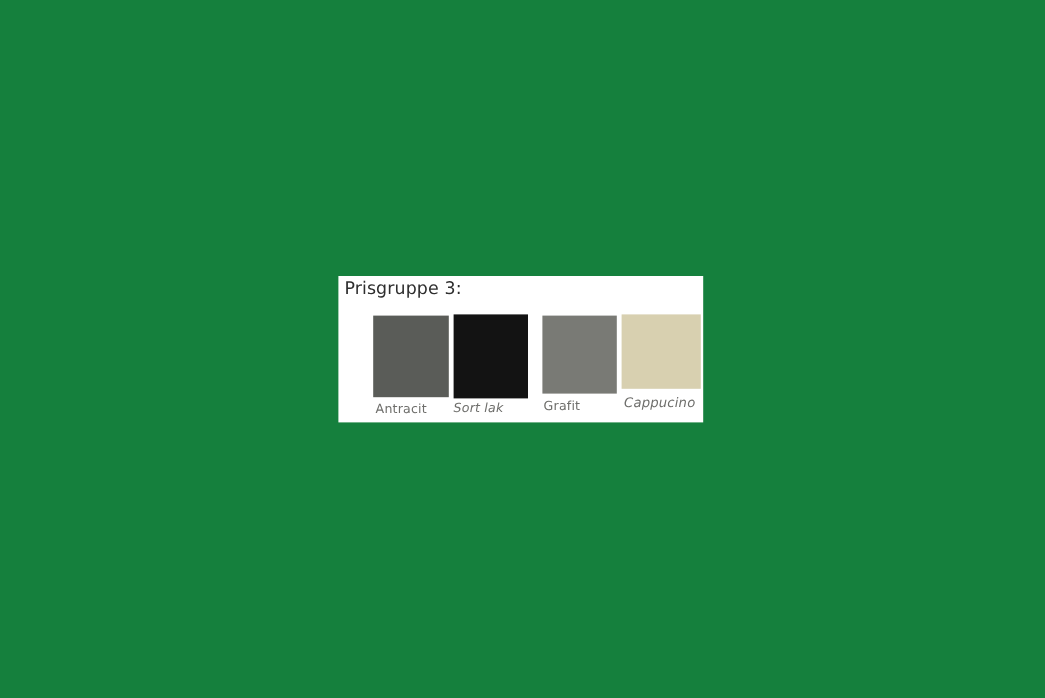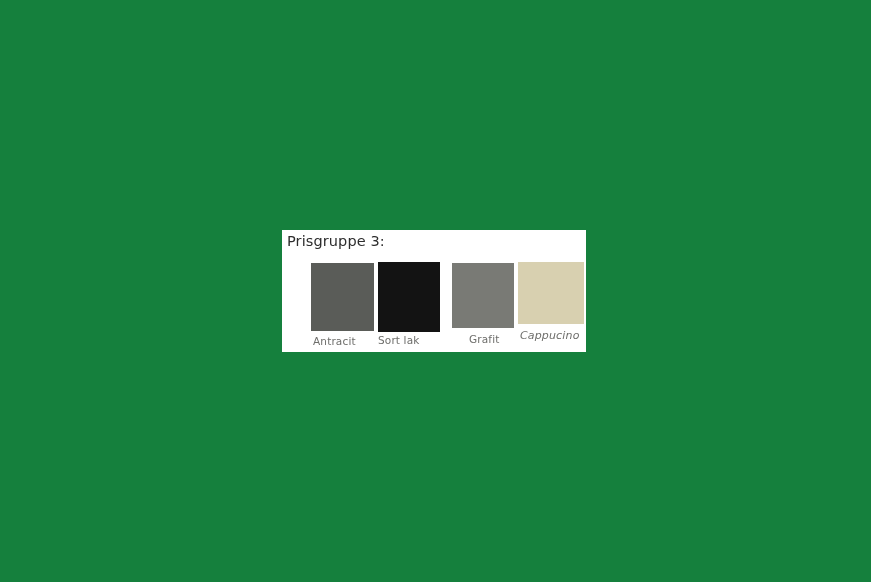--- a/index.html
+++ b/index.html
@@ -70,21 +70,21 @@
   #cell-0 { left: 0px;   width: 96px; }
   #cell-0 .swatch-chip  { left: 29px; top: 33px; width: 63px; height: 68px; }
   #cell-0 .swatch-label { left: 31px; top: 105px; }
 
   #cell-1 { left: 96px;  width: 69px; }
   #cell-1 .swatch-chip  { left: 0px;  top: 32px; width: 62px; height: 70px; }
   #cell-1 .swatch-label { left: 0px;  top: 104px; }
 
   #cell-2 { left: 165px; width: 69px; }
   #cell-2 .swatch-chip  { left: 5px;  top: 33px; width: 62px; height: 65px; }
-  #cell-2 .swatch-label { left: 22px;  top: 103px; }
+  #cell-2 .swatch-label { left: 6px;  top: 103px; }
 
   #cell-3 { left: 234px; width: 70px; }
   #cell-3 .swatch-chip  { left: 2px;  top: 32px; width: 66px; height: 62px; }
   #cell-3 .swatch-label { left: 4px;  top: 100px; font-size: 11px; font-style: italic; }
 </style>
 </head>
 <body style="background: rgb(0, 0, 0);">
 
 <div id="canvas" style="background: #15803d;">
 
@@ -92,21 +92,21 @@
 
     <div id="card-title" style="color: rgb(46, 46, 46);">Prisgruppe 3:</div>
 
     <div class="swatch-cell" id="cell-0">
       <span class="swatch-chip" style="background-color: rgb(90, 92, 88);"></span>
       <span class="swatch-label" style="color: rgb(110, 110, 107);">Antracit</span>
     </div>
 
     <div class="swatch-cell" id="cell-1">
       <span class="swatch-chip" style="background-color: rgb(19, 19, 19);"></span>
-      <span class="swatch-label" style="color: rgb(110, 110, 107);">Sort lak</span>
+      <span class="swatch-label" style="color: rgb(110, 110, 107); font-style: italic;">Sort lak</span>
     </div>
 
     <div class="swatch-cell" id="cell-2">
       <span class="swatch-chip" style="background-color: rgb(121, 122, 117);"></span>
       <span class="swatch-label" style="color: rgb(110, 110, 107);">Grafit</span>
     </div>
 
     <div class="swatch-cell" id="cell-3">
       <span class="swatch-chip" style="background-color: rgb(216, 208, 176);"></span>
       <span class="swatch-label" style="color: rgb(110, 110, 107);">Cappucino</span>

